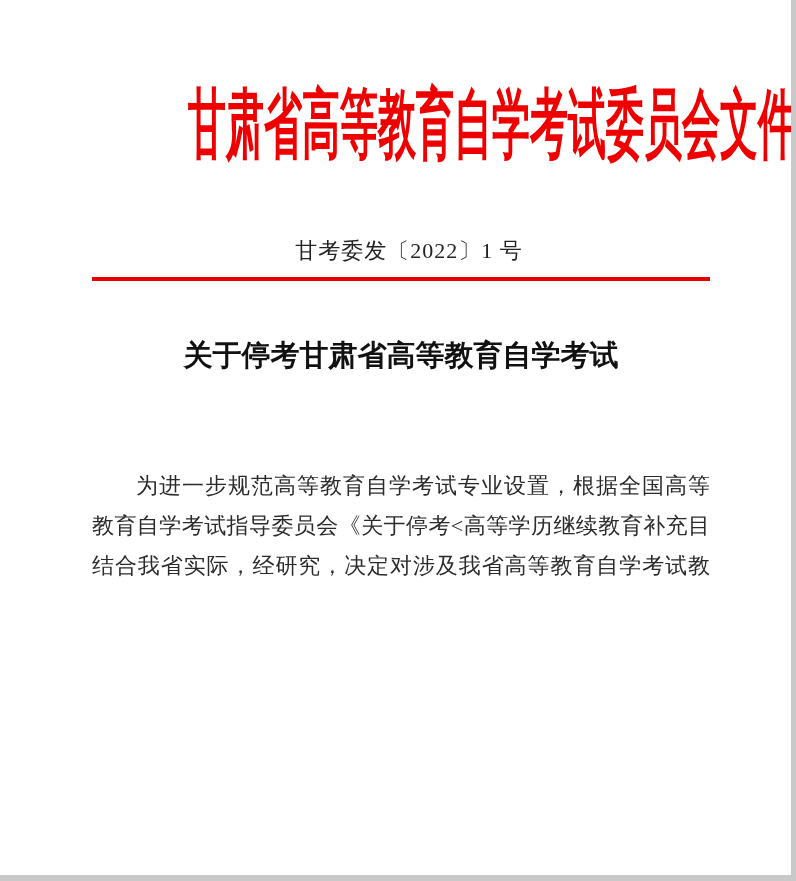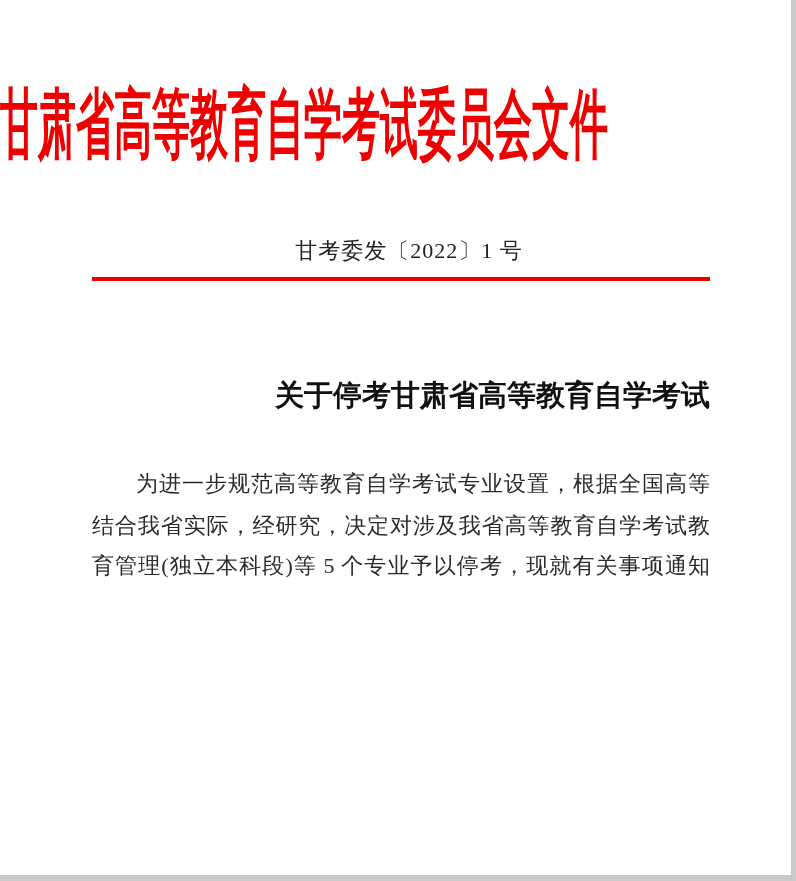--- a/index.html
+++ b/index.html
@@ -30,21 +30,21 @@
     left: 0; bottom: 0;
     width: 100%; height: 6px;
     background: #c9c9c9;
   }
   
   .red-header {
     position: absolute;
     top: 86px;
     left: 0;
     width: 100%;
-    text-align: left;
+    text-align: right;
     margin: 0;
     font-size: 38px;
     line-height: 38px;
     font-weight: 900;
     color: #ee0000;
     white-space: nowrap;
   }
   .red-header .stretch {
     display: inline-block;
     transform: scaleY(2.0);
@@ -73,27 +73,26 @@
     background: #e60000;
     border: none;
     margin: 0;
   }
   
   .notice-title {
     position: absolute;
     top: 331px;
     left: 92px;
     right: 86px;
-    text-align: right;
+    text-align: center;
     font-size: 29px;
     line-height: 49px;
     font-weight: bold;
     color: #111111;
     white-space: nowrap;
-    margin-top: 40px;
   }
   
   .body-text {
     position: absolute;
     top: 466px;
     left: 92px;
     right: 86px;
     font-size: 22px;
     color: #2a2a2a;
   }
@@ -102,21 +101,20 @@
     line-height: 40px;
     white-space: nowrap;
   }
   .body-line.just {
     white-space: normal;
     text-align: justify;
     text-align-last: justify;
   }
   .body-line.indent {
     text-indent: 2em;
-    font-family: Liberation Mono, monospace;
   }
 </style>
 </head>
 <body>
 
 <div class="page">
 
   <h1 class="red-header">
     <span class="stretch">甘肃省高等教育自学考试委员会文件</span>
   </h1>
@@ -124,20 +122,20 @@
   <div class="doc-number">甘考委发〔2022〕1 号</div>
 
   <div class="red-rule"></div>
 
   <div class="notice-title">
     <div>关于停考甘肃省高等教育自学考试</div>
   </div>
 
   <div class="body-text">
     <div class="body-line just indent">为进一步规范高等教育自学考试专业设置，根据全国高等</div>
+    <div class="body-line just">教育自学考试指导委员会《关于停考&lt;高等学历继续教育补充目</div>
     <div class="body-line just">结合我省实际，经研究，决定对涉及我省高等教育自学考试教</div>
-    <div class="body-line just">育管理(独立本科段)等 5 个专业予以停考，现就有关事项通知</div>
   </div>
 
   <div class="edge-right"></div>
   <div class="edge-bottom"></div>
 
 </div>
 
 </body></html>

